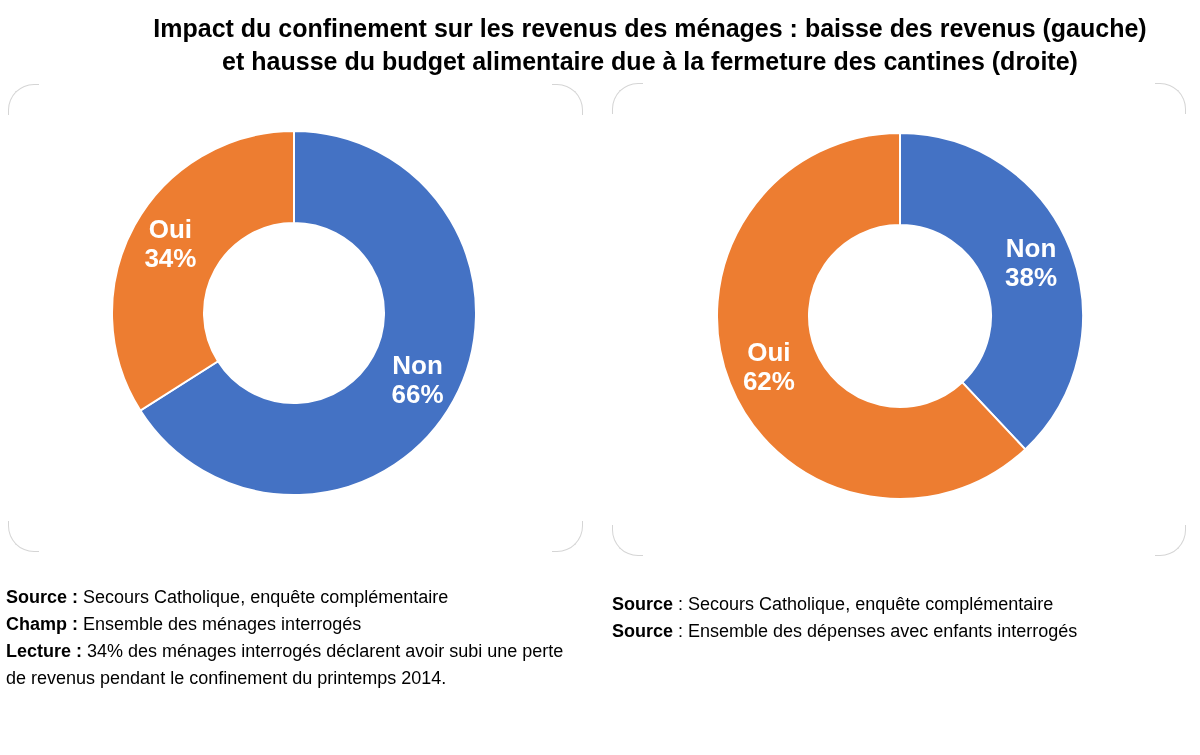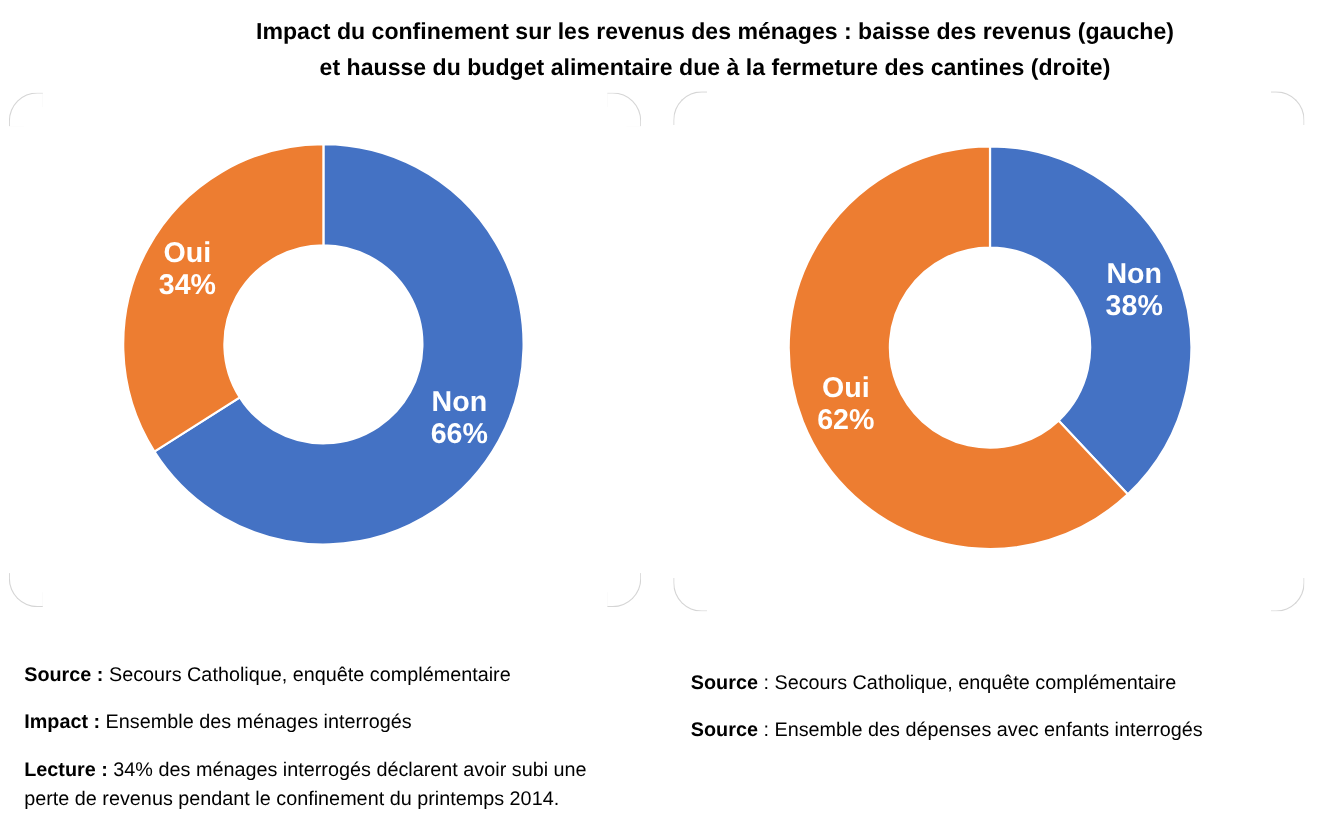--- a/index.html
+++ b/index.html
@@ -15,21 +15,21 @@
     background: #ffffff;
     overflow: hidden;
   }
   .figure-title {
     position: absolute;
     left: 102px;
     top: 12px;
     width: 1096px;
     text-align: center;
     font-weight: bold;
-    font-size: 21px;
+    font-size: 25px;
     line-height: 33px;
     color: #000000;
   }
   .figure-title .line { display: block; }
 
   .card {
     position: absolute;
     background: #ffffff;
   }
   .corner {
@@ -51,21 +51,21 @@
     fill: #ffffff;
     text-anchor: middle;
   }
 
   .notes {
     position: absolute;
     font-size: 18px;
     line-height: 27px;
     color: #000000;
   }
-  .notes p { margin: 16px; }
+  .notes p { margin: 0; }
   .notes .lbl { font-weight: bold; }
 </style>
 </head>
 <body>
 
 <div class="page">
 
   <div class="figure-title">
     <span class="line">Impact du confinement sur les revenus des ménages : baisse des revenus (gauche)</span>
     <span class="line">et hausse du budget alimentaire due à la fermeture des cantines (droite)</span>
@@ -96,21 +96,21 @@
         <text x="419.1" y="174.1" class="slice-label">Non</text>
         <text x="419.1" y="203.1" class="slice-label">38%</text>
         <path d="M 413.27 366.40 A 183 183 0 1 1 288.00 50.00 L 288.00 142.00 A 91 91 0 1 0 350.29 299.34 Z" fill="#ED7D31" stroke="#ffffff" stroke-width="2"></path>
         <text x="156.9" y="277.9" class="slice-label">Oui</text>
         <text x="156.9" y="306.9" class="slice-label">62%</text>
       </svg>
   </div>
 
   <div class="notes" style="left:6px; top:584px; width:566px;">
     <p><span class="lbl">Source :</span><span> Secours Catholique, enquête complémentaire</span></p>
-    <p><span class="lbl">Impact :</span><span> Ensemble des ménages interrogés</span></p>
+    <p><span class="lbl">Champ :</span><span> Ensemble des ménages interrogés</span></p>
     <p><span class="lbl">Lecture :</span><span> 34% des ménages interrogés déclarent avoir subi une perte de revenus pendant le confinement du printemps 2014.</span></p>
   </div>
 
   <div class="notes" style="left:612px; top:591px; width:586px;">
     <p><span class="lbl">Source</span><span> : Secours Catholique, enquête complémentaire</span></p>
     <p><span class="lbl">Source</span><span> : Ensemble des dépenses avec enfants interrogés</span></p>
   </div>
 
 </div>
 

